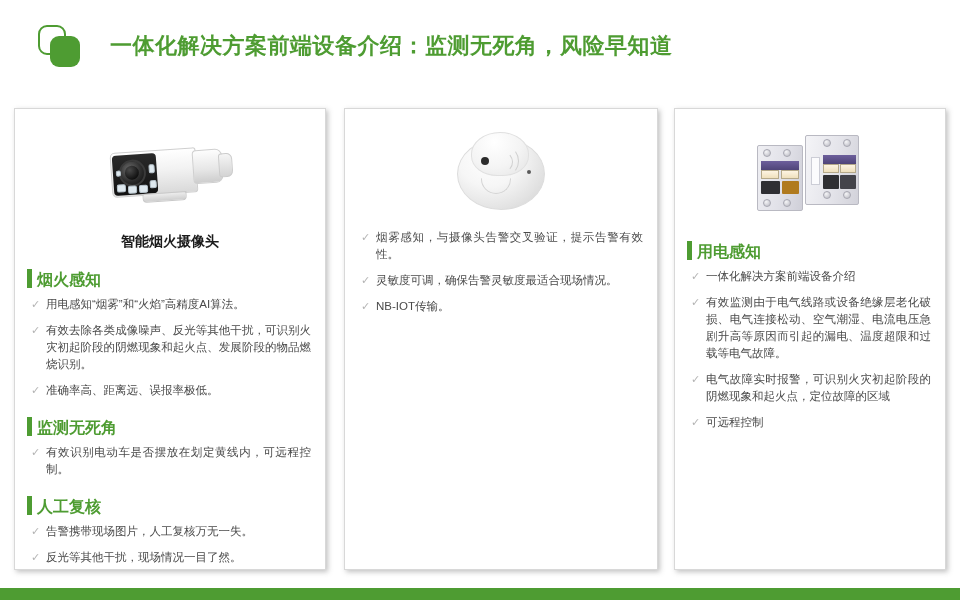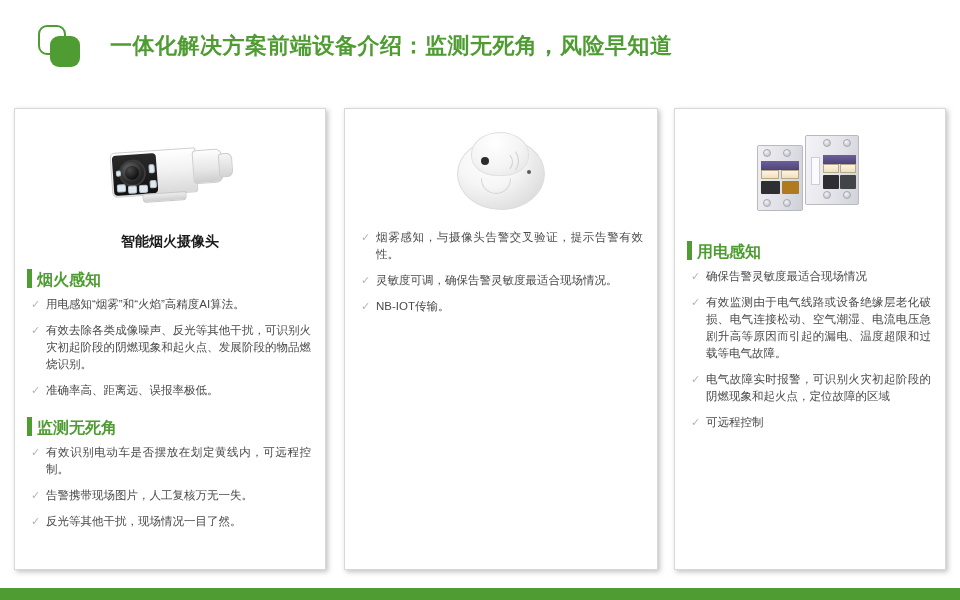--- a/index.html
+++ b/index.html
@@ -408,20 +408,24 @@
       </div>
       <ul class="bullets">
         <li class="bullet">
           <span class="bullet-check">✓</span>
           <span class="bullet-text">有效识别电动车是否摆放在划定黄线内，可远程控制。</span>
         </li>
       </ul>
     </div>
 
     <div class="section">
+      <div class="section-heading">
+        <span class="section-bar"></span>
+        <span class="section-title">人工复核</span>
+      </div>
       <ul class="bullets">
         <li class="bullet">
           <span class="bullet-check">✓</span>
           <span class="bullet-text">告警携带现场图片，人工复核万无一失。</span>
         </li>
         <li class="bullet">
           <span class="bullet-check">✓</span>
           <span class="bullet-text">反光等其他干扰，现场情况一目了然。</span>
         </li>
       </ul>
@@ -491,21 +495,21 @@
 
 
     <div class="section">
       <div class="section-heading">
         <span class="section-bar"></span>
         <span class="section-title">用电感知</span>
       </div>
       <ul class="bullets">
         <li class="bullet">
           <span class="bullet-check">✓</span>
-          <span class="bullet-text">确保告警灵敏度最适合现场情况</span>
+          <span class="bullet-text">一体化解决方案前端设备介绍</span>
         </li>
         <li class="bullet">
           <span class="bullet-check">✓</span>
           <span class="bullet-text">有效监测由于电气线路或设备绝缘层老化破损、电气连接松动、空气潮湿、电流电压急剧升高等原因而引起的漏电、温度超限和过载等电气故障。</span>
         </li>
         <li class="bullet">
           <span class="bullet-check">✓</span>
           <span class="bullet-text">电气故障实时报警，可识别火灾初起阶段的阴燃现象和起火点，定位故障的区域</span>
         </li>
         <li class="bullet">

